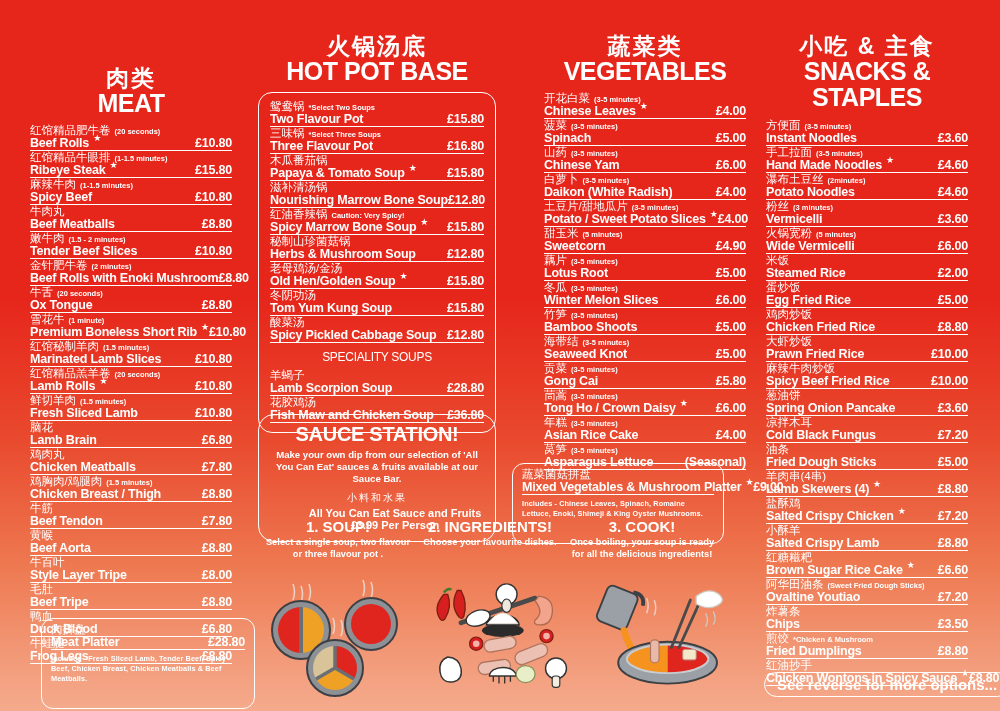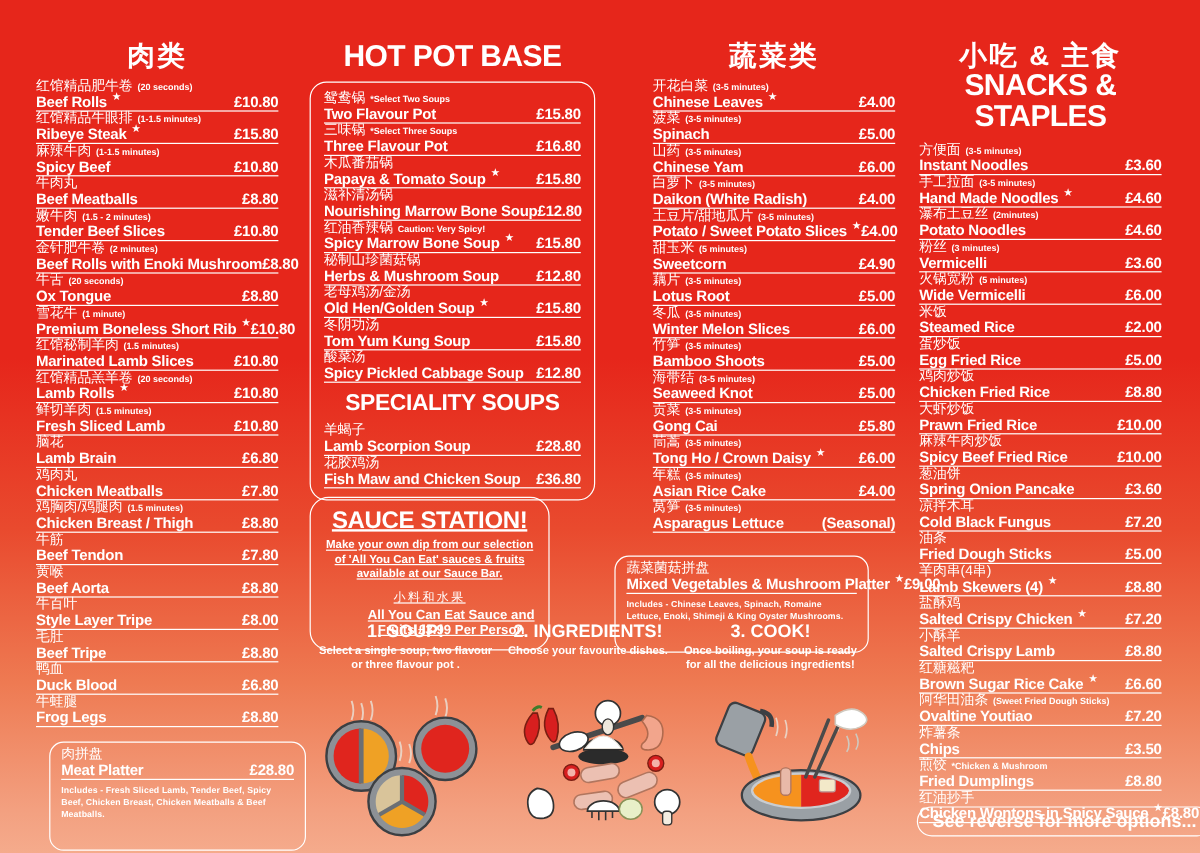--- a/index.html
+++ b/index.html
@@ -19,51 +19,52 @@
   .zh-line { height:13px; font-size:11.5px; line-height:12px; white-space:nowrap; display:flex; align-items:baseline; gap:4px; }
   .note { font-size:7.5px; font-weight:bold; letter-spacing:0; }
   .en-line {
     height:14px; display:flex; justify-content:space-between; align-items:flex-end;
     border-bottom:1.2px solid #fff; font-weight:bold; font-size:12.5px; line-height:13px;
     letter-spacing:-0.2px; white-space:nowrap;
   }
   .en-wrap { display:inline-flex; align-items:flex-end; }
   .star { font-size:9px; margin-left:4px; position:relative; top:-5px; }
   .boxed { border:1.6px solid #fff; border-radius:14px; padding:7px 11px 9px 11px; }
-  .spec-title { text-align:center; font-size:19px; font-weight:bold; letter-spacing:-0.3px; padding:7px 0 5px 0; }
+  .spec-title { text-align:center; font-size:12px; font-weight:normal; letter-spacing:-0.3px; padding:7px 0 5px 0; }
   .platter-box { position:absolute; border:1.6px solid #fff; border-radius:12px; padding:4px 9px 24px 9px; }
   .platter-box .includes { font-size:7.3px; font-weight:bold; line-height:10px; margin-top:4px; letter-spacing:0.1px; }
-  .sauce-box { position:absolute; left:258px; top:414px; width:200px; border:1.6px solid #fff; border-radius:16px; text-align:center; padding:8px 10px 10px 10px;text-decoration:underline; }
+  .sauce-box { position:absolute; left:258px; top:414px; width:238px; border:1.6px solid #fff; border-radius:16px; text-align:center; padding:8px 10px 10px 10px; }
   .sauce-title { font-size:20px; font-weight:bold; letter-spacing:-0.3px; }
   .sauce-desc { font-size:9.6px; font-weight:bold; line-height:12px; margin-top:3px; }
   .sauce-zh { font-size:10px; margin-top:6px; letter-spacing:2px; }
   .sauce-line { font-size:11px; font-weight:bold; margin-top:2px;margin-left:36px; }
   .steps { position:absolute; left:262px; top:518px; width:474px; display:flex; justify-content:flex-start; text-align:center; }
   .step { width:152px; }
   .step-title { font-size:15px; font-weight:bold; }
   .step-desc { font-size:9.3px; font-weight:bold; line-height:11.5px; margin-top:2px; }
   .illos { position:absolute; left:262px; top:578px; width:474px; display:flex; justify-content:space-between; align-items:flex-start; }
   .illo { width:152px; display:flex; justify-content:center; }
   .footer-pill-wrap { position:absolute; left:764px; top:672px; width:206px; text-align:center; }
   .footer-pill { display:inline-block; border:1.5px solid #fff; border-radius:14px; padding:3px 12px; font-size:15px; font-weight:bold; white-space:nowrap; }
-  #col-meat { left:30px; width:202px; }
+  #col-meat { left:30px; width:202px;margin-top:32px; }
   #col-hotpot { left:258px; width:238px; }
   #col-veg { left:544px; width:202px; }
   #col-snacks { left:766px; width:202px; }
   #meat-platter { left:24px; top:618px; width:214px;margin-left:17px; }
   #veg-platter { left:512px; top:463px; width:212px; }
 </style>
 </head>
 <body>
 
 <div class="menu">
 
   <div class="col" id="col-meat">
     <div class="col-header">
       <div class="zh-title">肉类</div>
+      <div class="en-title">MEAT</div>
     </div>
     <div class="items">
         <div class="item">
           <div class="zh-line">
             <span class="zh">红馆精品肥牛卷</span>
             <span class="note">(20 seconds)</span>
           </div>
           <div class="en-line">
             <span class="en-wrap">
               <span>Beef Rolls</span>
@@ -304,20 +305,21 @@
       <span class="en-wrap">
           <span>Meat Platter</span>
         </span>
       <span>£28.80</span>
     </div>
     <div class="includes">Includes - Fresh Sliced Lamb, Tender Beef, Spicy Beef, Chicken Breast, Chicken Meatballs &amp; Beef Meatballs.</div>
   </div>
 
   <div class="col" id="col-hotpot">
     <div class="col-header">
+      <div class="zh-title">火锅汤底</div>
       <div class="en-title">HOT POT BASE</div>
     </div>
     <div class="boxed">
       <div class="items">
           <div class="item">
             <div class="zh-line">
               <span class="zh">鸳鸯锅</span>
               <span class="note">*Select Two Soups</span>
             </div>
             <div class="en-line">
@@ -561,20 +563,21 @@
             <path d="M128 34 q4 8 0 14" fill="none"></path>
             <path d="M136 32 q4 8 0 14" fill="none"></path>
           </g>
       </svg>
     </div>
   </div>
 
   <div class="col" id="col-veg">
     <div class="col-header">
       <div class="zh-title">蔬菜类</div>
+      <div class="en-title">VEGETABLES</div>
     </div>
     <div class="items">
         <div class="item">
           <div class="zh-line">
             <span class="zh">开花白菜</span>
             <span class="note">(3-5 minutes)</span>
           </div>
           <div class="en-line">
             <span class="en-wrap">
               <span>Chinese Leaves</span>

